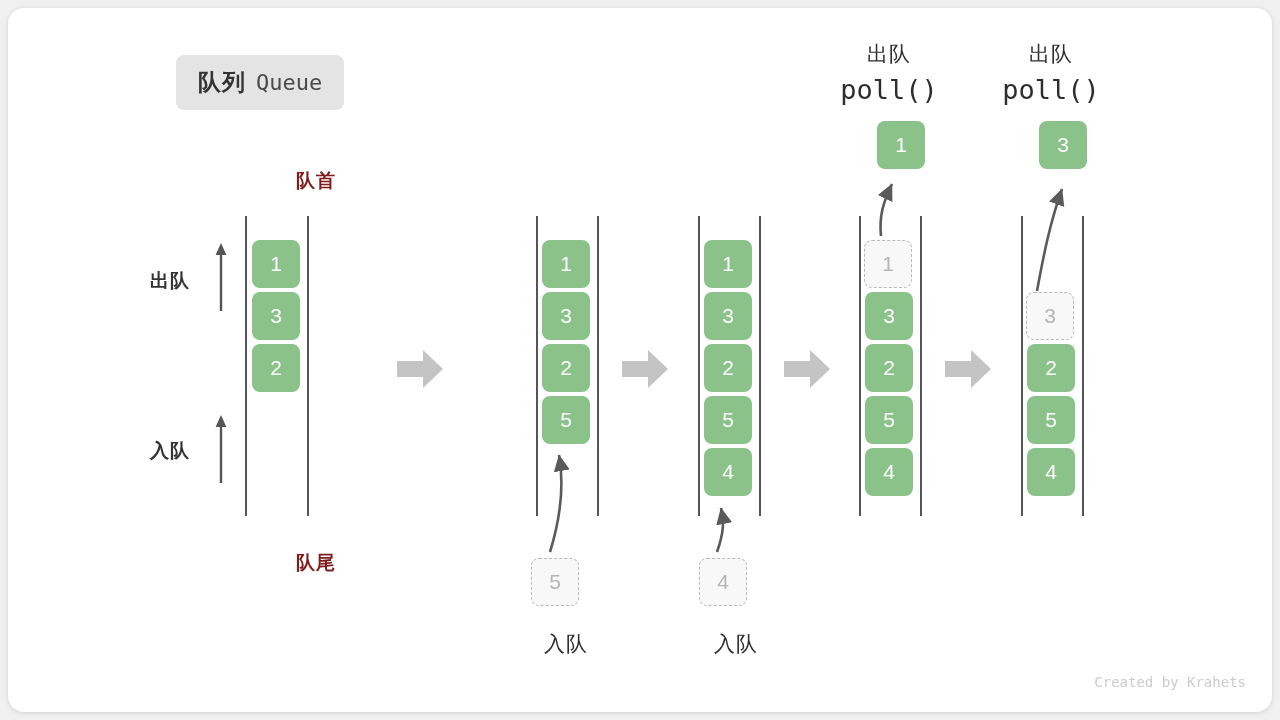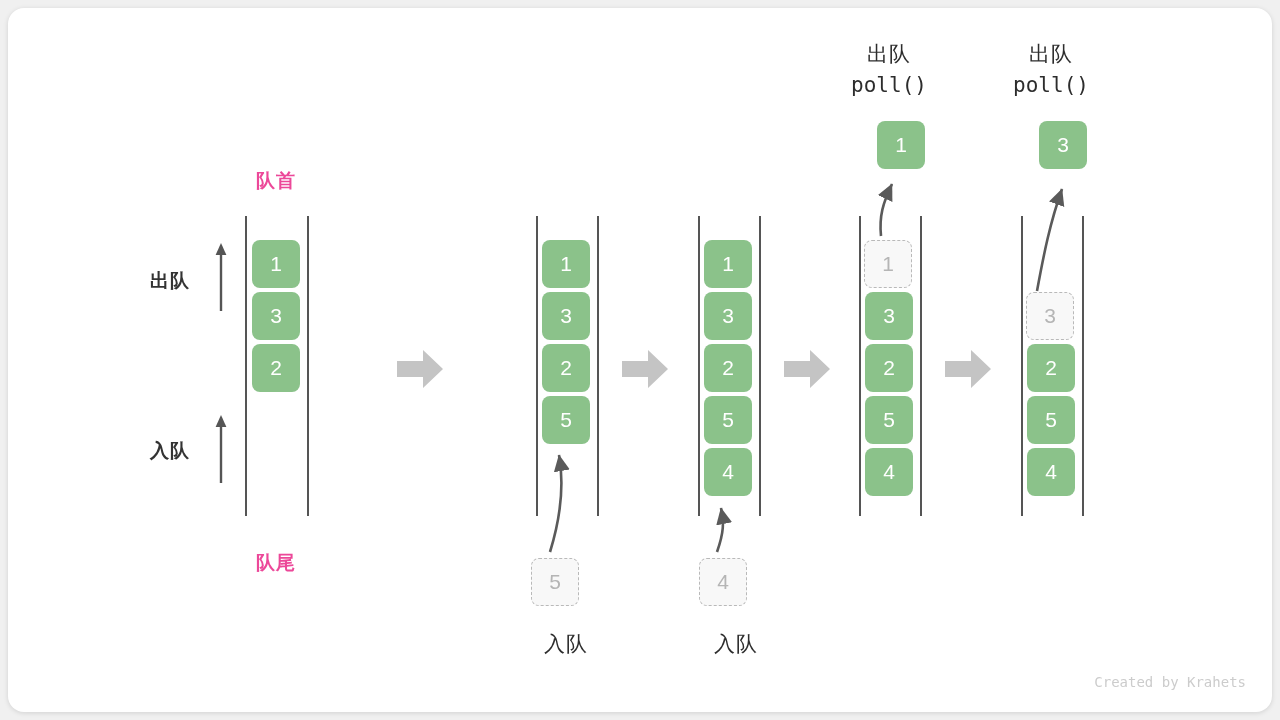--- a/index.html
+++ b/index.html
@@ -32,36 +32,36 @@
     font-size:23px;font-weight:bold;color:#333333;
     letter-spacing:1px;
   }
   #title-badge .en{
     font-size:22px;color:#4a4a4a;
     font-family:"DejaVu Sans Mono","Liberation Mono",monospace;
   }
 
   
   .cap-bold{
-    font-size:19px;font-weight:bold;color:#ec4899;
+    font-size:19px;font-weight:bold;color:#7f1d1d;
     letter-spacing:1px;white-space:nowrap;
-    text-align:center;
+    text-align:right;
   }
   .side-label{
     font-size:19px;font-weight:bold;color:#333333;
     letter-spacing:1px;white-space:nowrap;
   }
   .op-label{
     text-align:center;white-space:nowrap;line-height:1.5;
   }
   .op-label .cn{
     display:block;font-size:21px;color:#2d2d2d;letter-spacing:1px;
   }
   .op-label .code{
-    display:block;font-size:21px;color:#2d2d2d;
+    display:block;font-size:27px;color:#2d2d2d;
     font-family:"DejaVu Sans Mono","Liberation Mono",monospace;
   }
   .op-label .code .num{color:#2f7d32;font-weight:bold;}
 
   
   .rail{
     width:1.6px;height:300px;
     background:#555555;
   }
 
@@ -96,20 +96,24 @@
     font-size:14px;color:#cccccc;
     font-family:"DejaVu Sans Mono","Liberation Mono",monospace;
     white-space:nowrap;
   }
 </style>
 </head>
 <body>
 
 <div id="card">
 
+  <div class="abs" id="title-badge">
+    <span class="cn">队列</span>
+    <span class="en">Queue</span>
+  </div>
 
   <div class="abs cap-bold" style="left:208px;top:160px;width:120px;">队首</div>
   <div class="abs cap-bold" style="left:208px;top:542px;width:120px;">队尾</div>
 
   <div class="abs side-label" style="left:142px;top:260px;">出队</div>
   <div class="abs" style="left:205px;top:233px;">
     <svg class="thin-arrow" viewBox="0 0 16 70">
       <line x1="8" y1="70" x2="8" y2="12" stroke="#555555" stroke-width="2.4"></line>
       <polygon points="8,2 2.6,14 13.4,14" fill="#555555"></polygon>
     </svg>

